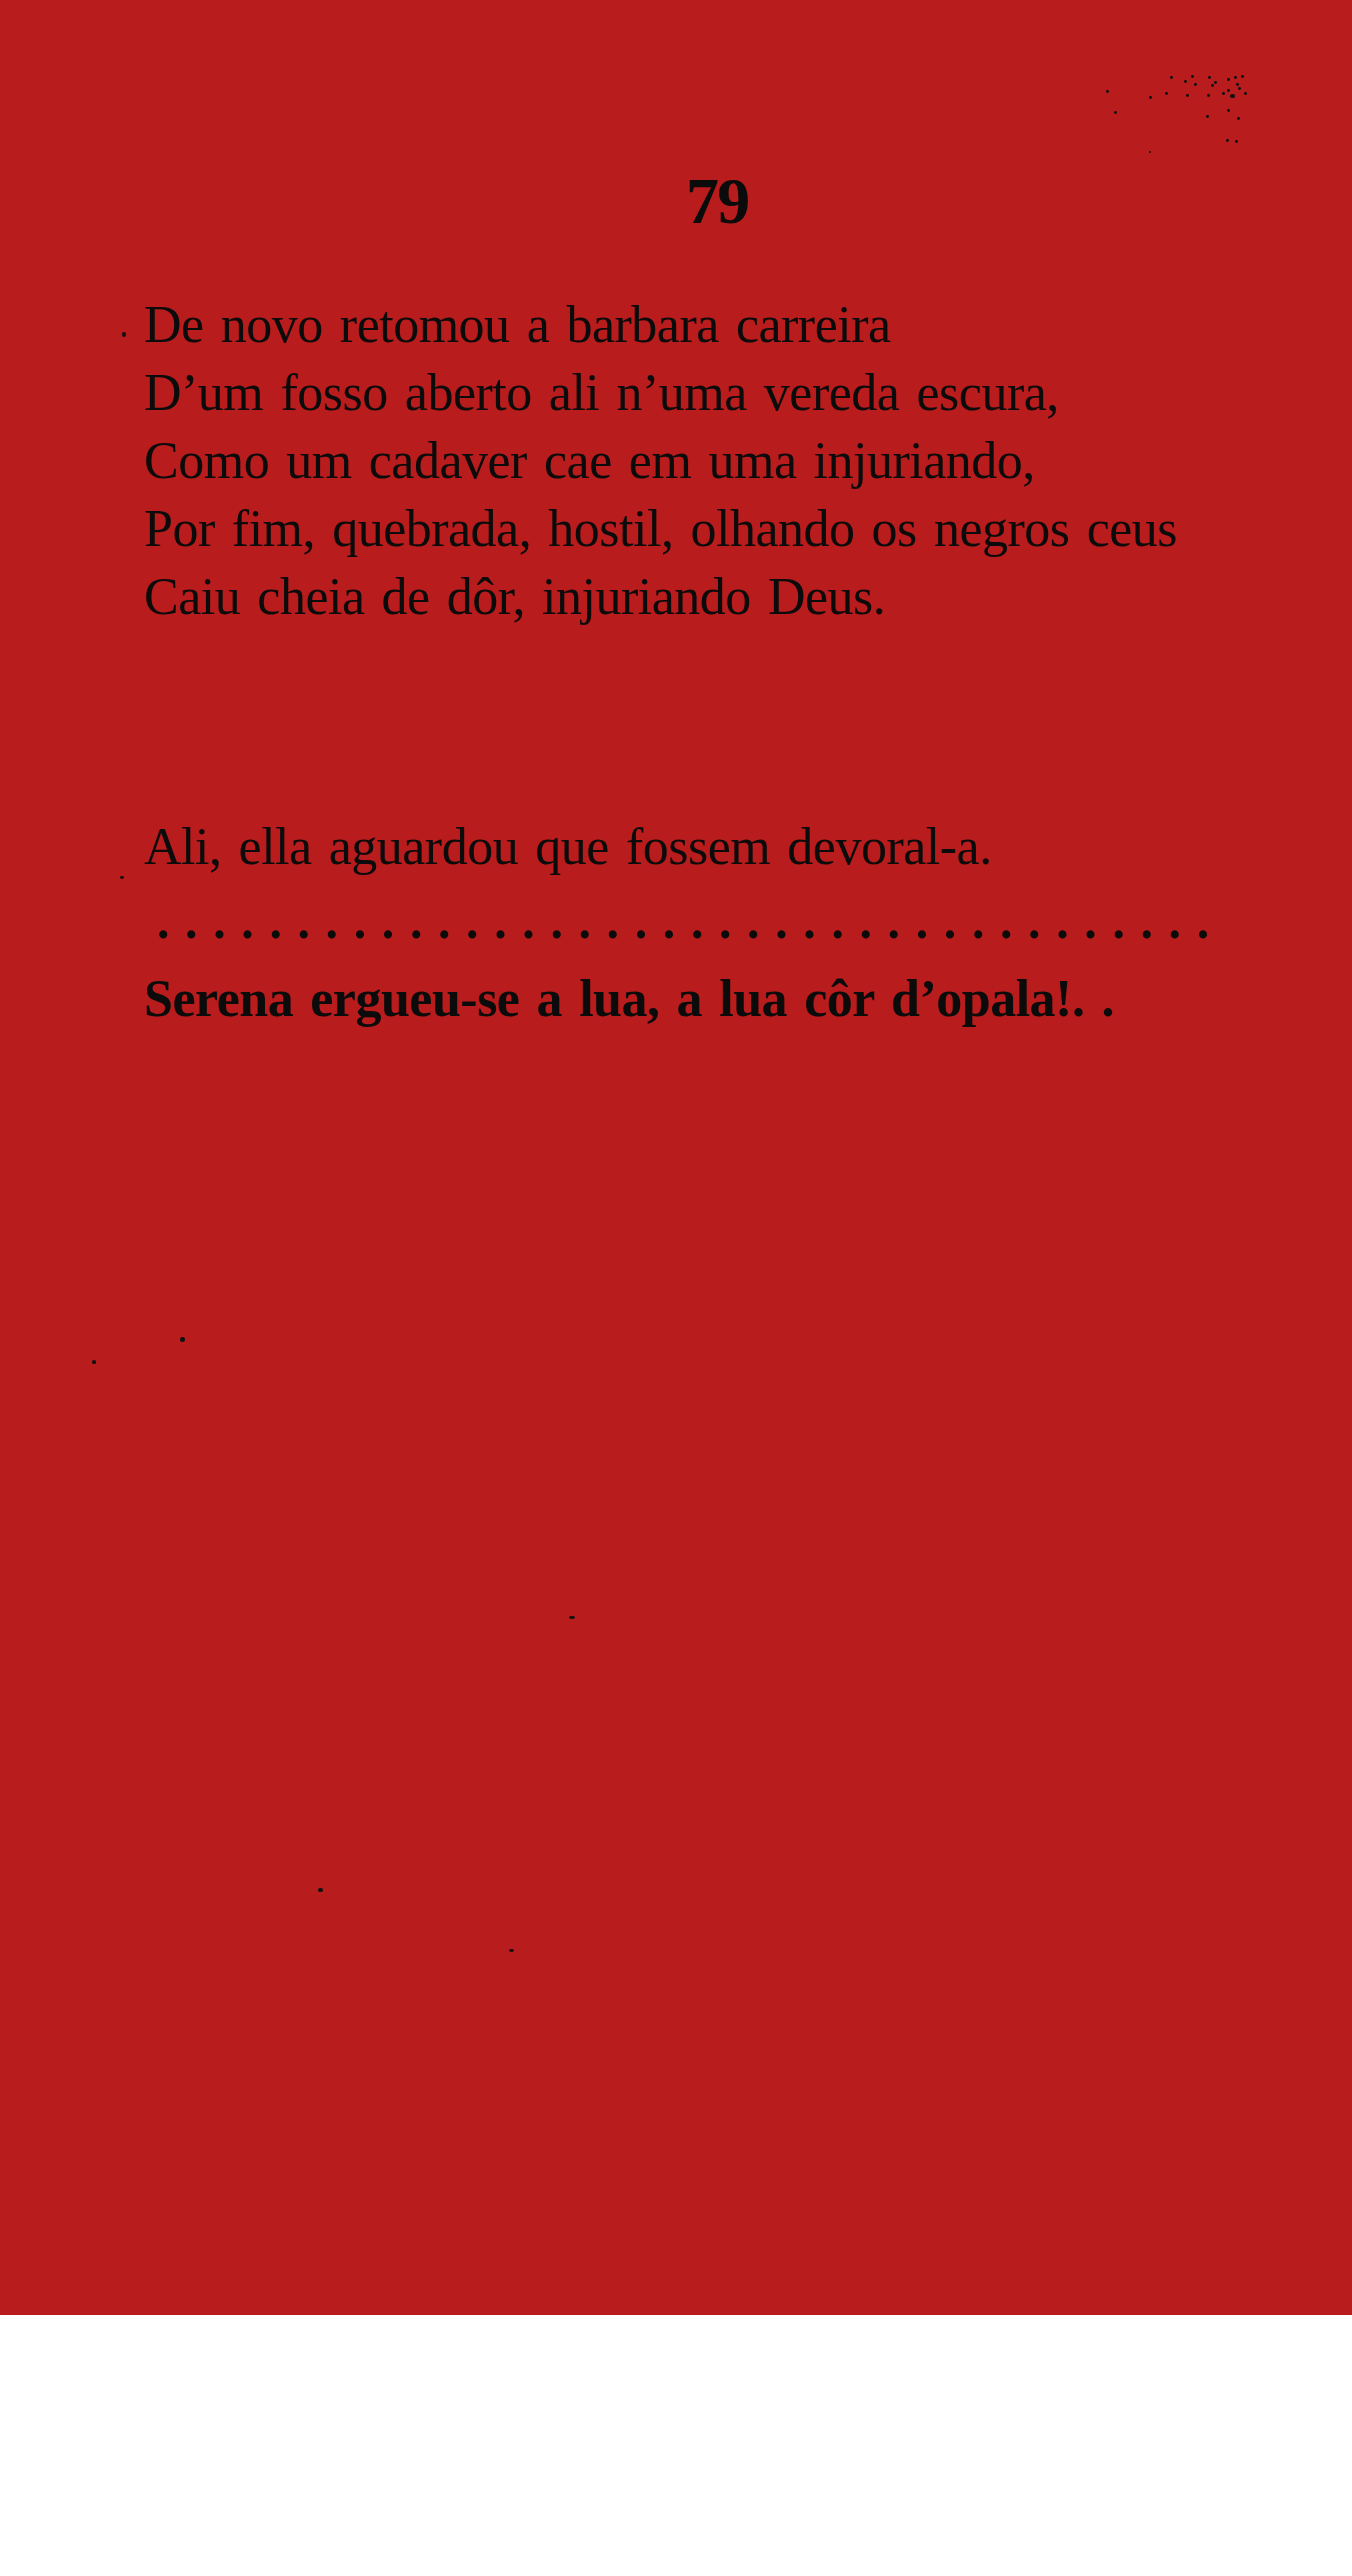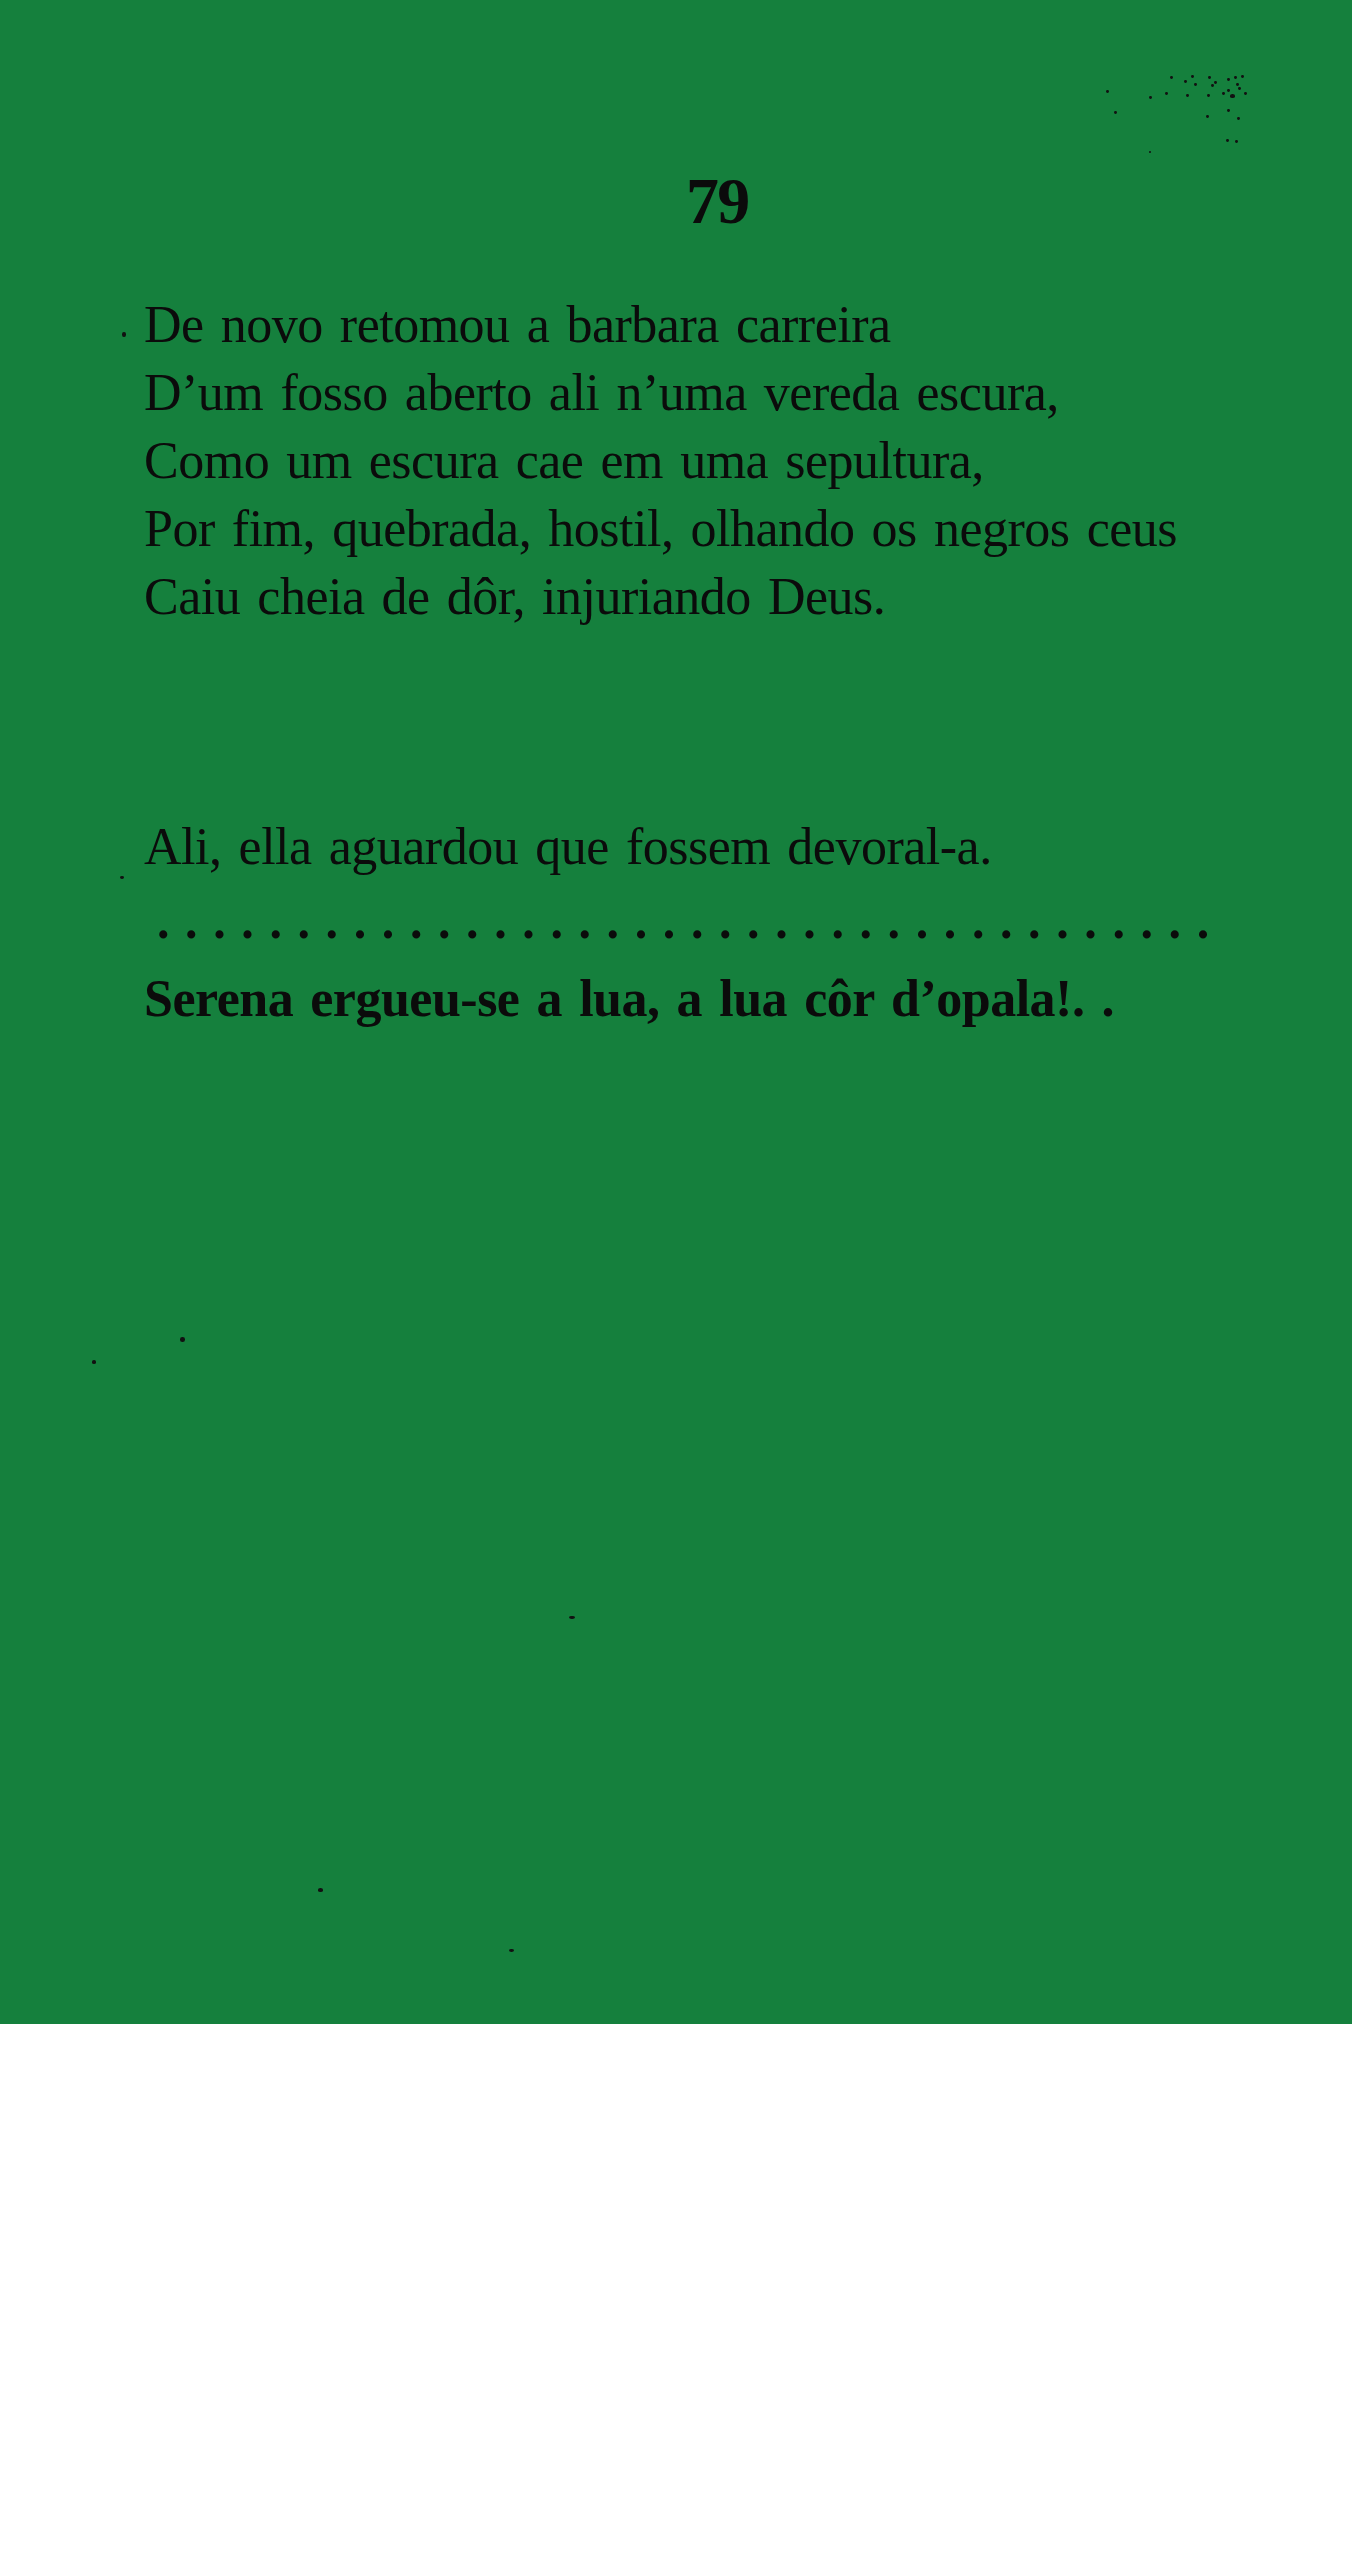--- a/index.html
+++ b/index.html
@@ -3,22 +3,22 @@
 <meta charset="utf-8">
 <style>
   html, body {
     margin: 0;
     padding: 0;
     background: #ffffff;
   }
   .page {
     position: relative;
     width: 1352px;
-    height: 2024px;
-    background: #15803d;
+    height: 2315px;
+    background: #b91c1c;
     color: #0b0b0b;
     font-family: "Liberation Serif", serif;
     overflow: hidden;
   }
   .page-number {
     position: absolute;
     top: 168px;
     left: 686px;
     font-size: 66px;
     font-weight: bold;
@@ -63,21 +63,21 @@
 
 <div class="page">
 
   <div class="page-number">79</div>
 
   <div class="text-column">
 
     <div class="stanza stanza-1">
       <span class="poem-line">De novo retomou a barbara carreira</span>
       <span class="poem-line">D’um fosso aberto ali n’uma vereda escura,</span>
-      <span class="poem-line">Como um escura cae em uma sepultura,</span>
+      <span class="poem-line">Como um cadaver cae em uma injuriando,</span>
       <span class="poem-line">Por fim, quebrada, hostil, olhando os negros ceus</span>
       <span class="poem-line">Caiu cheia de dôr, injuriando Deus.</span>
     </div>
 
     <div class="stanza stanza-2">
       <span class="poem-line">Ali, ella aguardou que fossem devoral-a.</span>
     </div>
 
     <div class="poem-line ellipsis-line">......................................</div>
 

